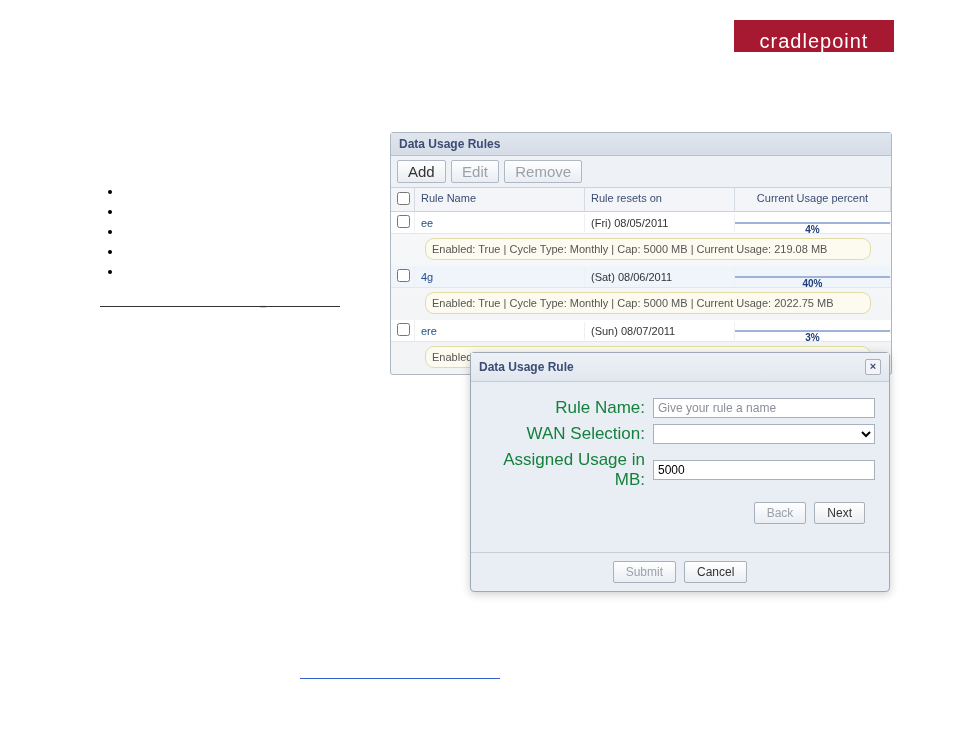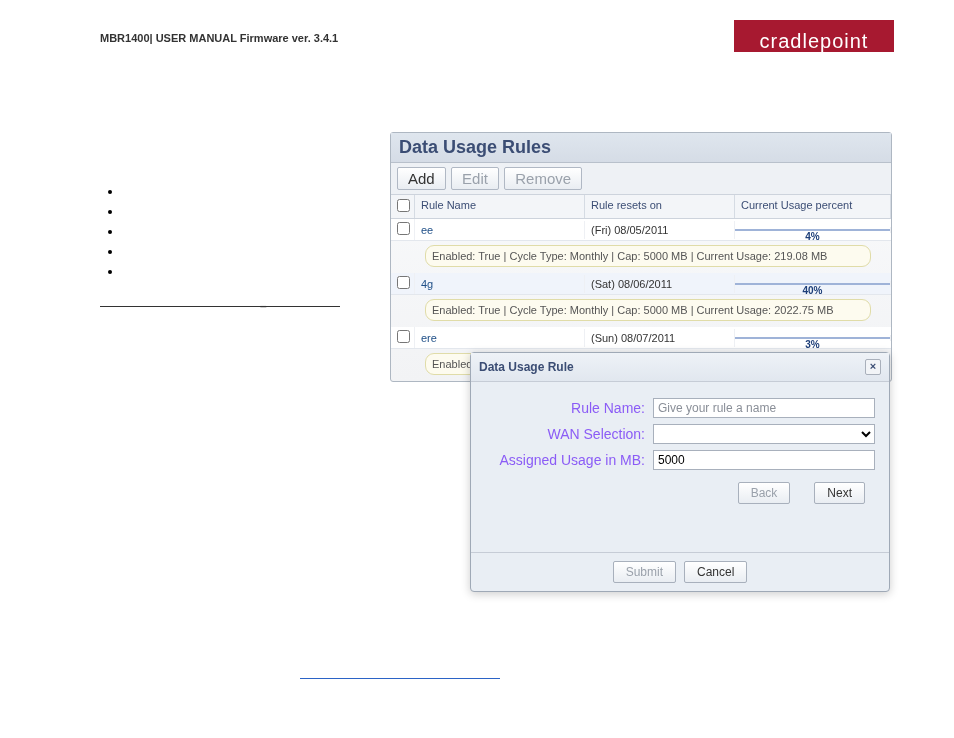--- a/index.html
+++ b/index.html
@@ -15,31 +15,31 @@
 
 .left-col ul { list-style: disc; margin-left: 22px; margin-top: 8px; }
 .left-col ul li { font-size: 12px; margin: 6px 0; color:#000; }
 .left-col ul li span { visibility:hidden;}
 
 .sub-sep { height: 1px; background: #333; width: 240px; margin: 28px 0 6px 0; }
 .sub-sep-wrap { position:relative; }
 .sub-sep-dash { position:absolute; left:160px; top:-7px; font-weight:bold; color:#333; }
 
 .usage-panel { position: absolute; left: 390px; top: 132px; width: 502px; border: 1px solid #aeb7c2; border-radius: 3px; background: linear-gradient(#fafbfc,#f2f3f5); }
-.usage-panel .panel-title { background: linear-gradient(#dfe6ee,#d5dce6); border-bottom:1px solid #b8c0cb; padding: 4px 8px; font-weight: bold; color:#3b4d74; font-size:18px;}
+.usage-panel .panel-title { background: linear-gradient(#dfe6ee,#d5dce6); border-bottom:1px solid #b8c0cb; padding: 4px 8px; font-weight: bold; color:#3b4d74; font-size:12px;}
 .toolbar { padding: 4px 6px; background: #eef1f5; border-bottom:1px solid #cdd3dc;}
 .toolbar .tb-btn { display:inline-block; padding: 2px 10px; border:1px solid #b0b8c4; border-radius:2px; background: linear-gradient(#fff,#e9edf2); font-size:15px; margin-right:2px; cursor:pointer; color:#333;}
 .toolbar .tb-btn.disabled { color:#9aa1ab; cursor:default; }
 
 .grid-head { display:flex; background:#f3f5f8; border-bottom:1px solid #cdd3dc; }
 .grid-head .gh { padding:4px 6px; font-size:11px; color:#3b4d74; border-right:1px solid #d5dbe3; }
 .gh-chk { width:24px; text-align:center;}
 .gh-name { flex:0 0 170px;}
 .gh-reset { flex:0 0 150px;}
-.gh-usage { flex:1; }
+.gh-usage { flex:1;text-align:center; }
 
 .row { display:flex; align-items:center; border-bottom:1px solid #e3e7ed; background:#fff; min-height:22px;}
 .row.alt { background: #f0f4fb;}
 .row .rc { padding:3px 6px; font-size:11px; border-right:1px solid #eef0f4;}
 .rc-chk { width:24px; text-align:center; }
 .rc-chk input { margin:0; }
 .rc-name { flex:0 0 170px; color:#205088;}
 .rc-reset { flex:0 0 150px;}
 .rc-usage { flex:1; position:relative; }
 
@@ -47,37 +47,36 @@
 .usage-fill { position:absolute; top:0; bottom:0; left:0; background: linear-gradient(#8fb6ec,#6f9ee4); }
 .usage-pct { position:absolute; left:0; right:0; top:0; bottom:0; text-align:center; font-size:10px; font-weight:bold; color:#1d3e78; line-height:14px;}
 
 .subrow { background:#fdfbef; border:1px solid #e0dca8; margin:4px 20px 6px 34px; padding:4px 6px; font-size:11px; color:#555; border-radius:9px;}
 
 .dialog { position:absolute; left:470px; top:352px; width:420px; border:1px solid #9fa9b6; border-radius:4px; background: #e9eef4; box-shadow:0 2px 10px rgba(0,0,0,.2); }
 .dialog .dlg-title { display:flex; justify-content:space-between; align-items:center; padding:6px 8px; background: linear-gradient(#eef2f7,#e1e7ef); border-bottom:1px solid #c6ccd6; color:#3b4d74; font-weight:bold; font-size:12px;}
 .dlg-close { width:16px; height:16px; border:1px solid #a9b0bb; border-radius:2px; background:#f2f4f7; text-align:center; line-height:13px; font-size:11px; cursor:pointer;}
 .dialog .dlg-body { padding:10px 14px 6px 14px; min-height:170px;}
 .form-row { display:flex; align-items:center; margin:6px 0; }
-.form-row label { width:160px; text-align:right; margin-right:8px; font-size:14px; color:#8b5cf6;}
+.form-row label { width:160px; text-align:right; margin-right:8px; font-size:17px; color:#15803d;}
 .form-row input[type=text], .form-row select { flex:1; border:1px solid #a8b0bc; padding:2px 4px; font-size:12px; background:#fff;}
 .form-row select { height:20px; }
 .form-row input[type=text].placeholder { color:#8a8f98;}
 .form-row input[type=checkbox]{ width:14px; height:14px; }
-.nav-row { display:flex; justify-content:flex-end; gap:24px; padding: 6px 10px; }
+.nav-row { display:flex; justify-content:flex-end; gap:8px; padding: 6px 10px; }
 .dlg-btn { border:1px solid #a8b0bc; background:linear-gradient(#fff,#e9edf2); padding:3px 12px; border-radius:2px; font-size:12px; cursor:pointer;}
 .dlg-btn.disabled { color:#9aa1ab; cursor:default; }
 .dlg-footer { display:flex; justify-content:center; gap:8px; padding:8px; border-top:1px solid #c6ccd6; }
 
 .footer-link-area { position:absolute; left:300px; top:678px; width:200px; height:1px; background:#2b63c6;}
 </style>
 </head>
 <body>
 
 <div class="header-row">
-  <div class="header-left">MBR1400| USER MANUAL Firmware ver. 3.4.1</div>
   <div class="brand-badge">cradlepoint</div>
 </div>
 
 <div class="left-col">
   <div class="section-title">x</div>
   <div class="body-text">x</div>
   <ul>
     <li><span></span></li>
     <li><span></span></li>
     <li><span></span></li>

